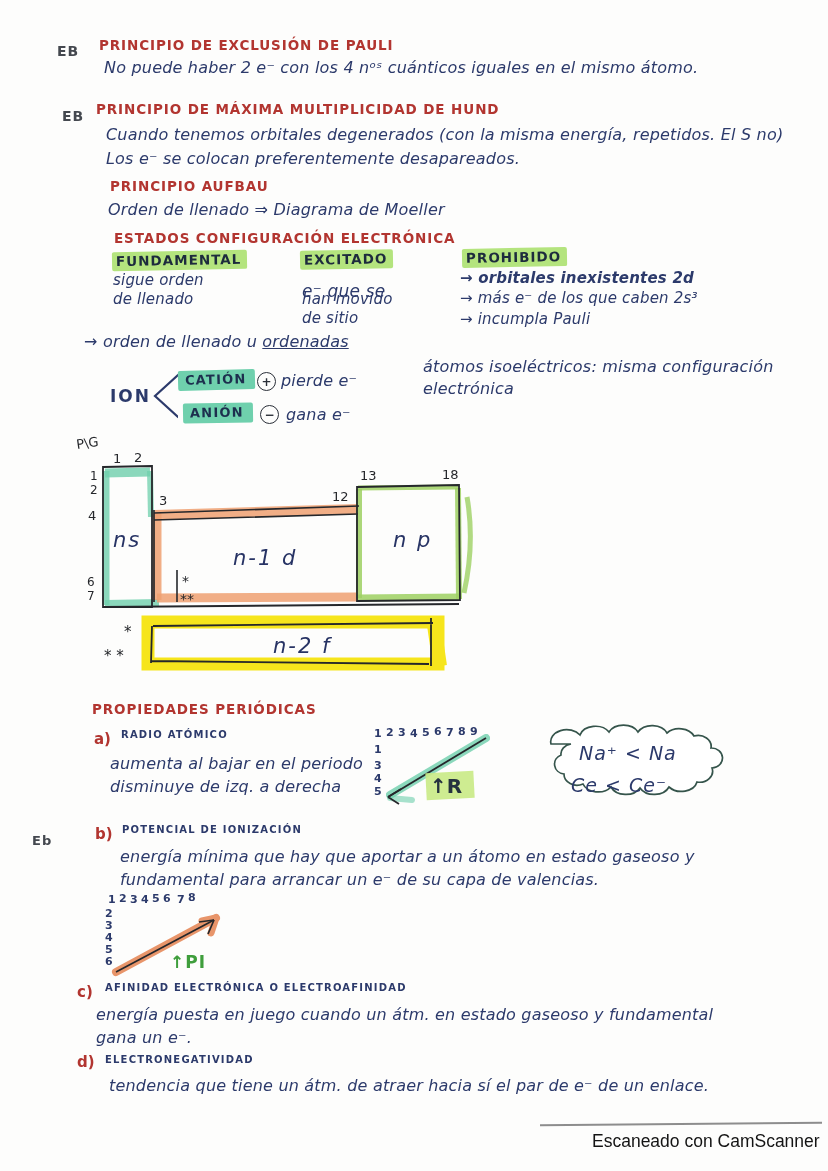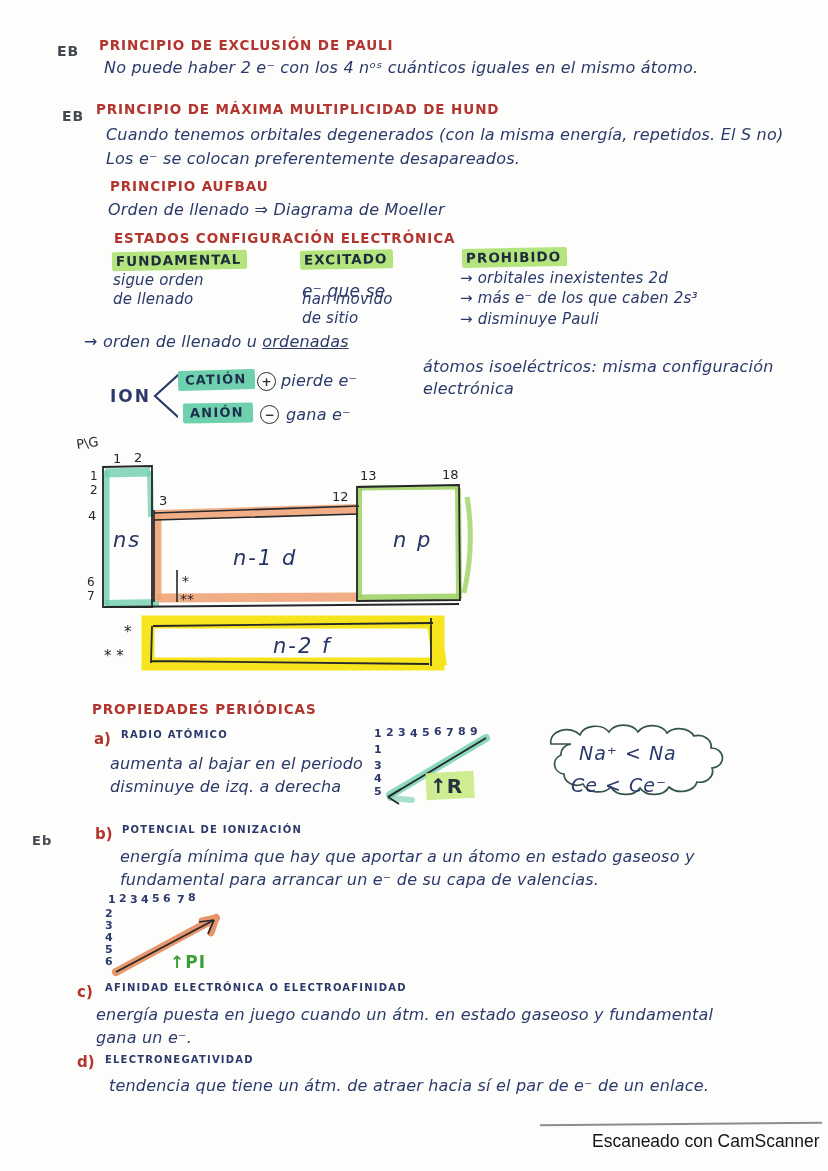--- a/index.html
+++ b/index.html
@@ -52,23 +52,23 @@
 <div class="abs" style="left:300px;top:249px;transform:rotate(-1deg);">
   <span class="hl-green">EXCITADO</span>
 </div>
 <div class="abs hw" style="left:302px;top:281px;font-size:17px;">e⁻ que se</div>
 <div class="abs hw" style="left:302px;top:290px;font-size:15px;">han movido</div>
 <div class="abs hw" style="left:302px;top:309px;font-size:15px;">de sitio</div>
 
 <div class="abs" style="left:462px;top:247px;transform:rotate(-1deg);">
   <span class="hl-green">PROHIBIDO</span>
 </div>
-<div class="abs hw" style="left:460px;top:269px;font-size:15px;">→ orbitales inexistentes 2d</div>
+<div class="abs hw" style="left:460px;top:269px;font-size:15px;font-weight:bold;">→ orbitales inexistentes 2d</div>
 <div class="abs hw" style="left:460px;top:289px;font-size:15px;">→ más e⁻ de los que caben 2s³</div>
-<div class="abs hw" style="left:460px;top:310px;font-size:15px;">→ disminuye Pauli</div>
+<div class="abs hw" style="left:460px;top:310px;font-size:15px;">→ incumpla Pauli</div>
 
 <div class="abs hw" style="left:84px;top:332px;"><span>→ orden de llenado u </span><span class="underline">ordenadas</span></div>
 
 <div class="abs" style="left:110px;top:386px;font-size:17px;font-weight:700;letter-spacing:2px;color:#2c3a6b;">ION</div>
 <svg class="abs" style="left:152px;top:372px;" width="26" height="48" viewBox="0 0 26 48">
   <path d="M26,3 L3,24 L26,45" stroke="#2c3a6b" stroke-width="2.2" fill="none" stroke-linecap="round"></path>
 </svg>
 <div class="abs" style="left:178px;top:369px;transform:rotate(-1.5deg);">
   <span class="chip-teal">CATIÓN</span>
 </div>

